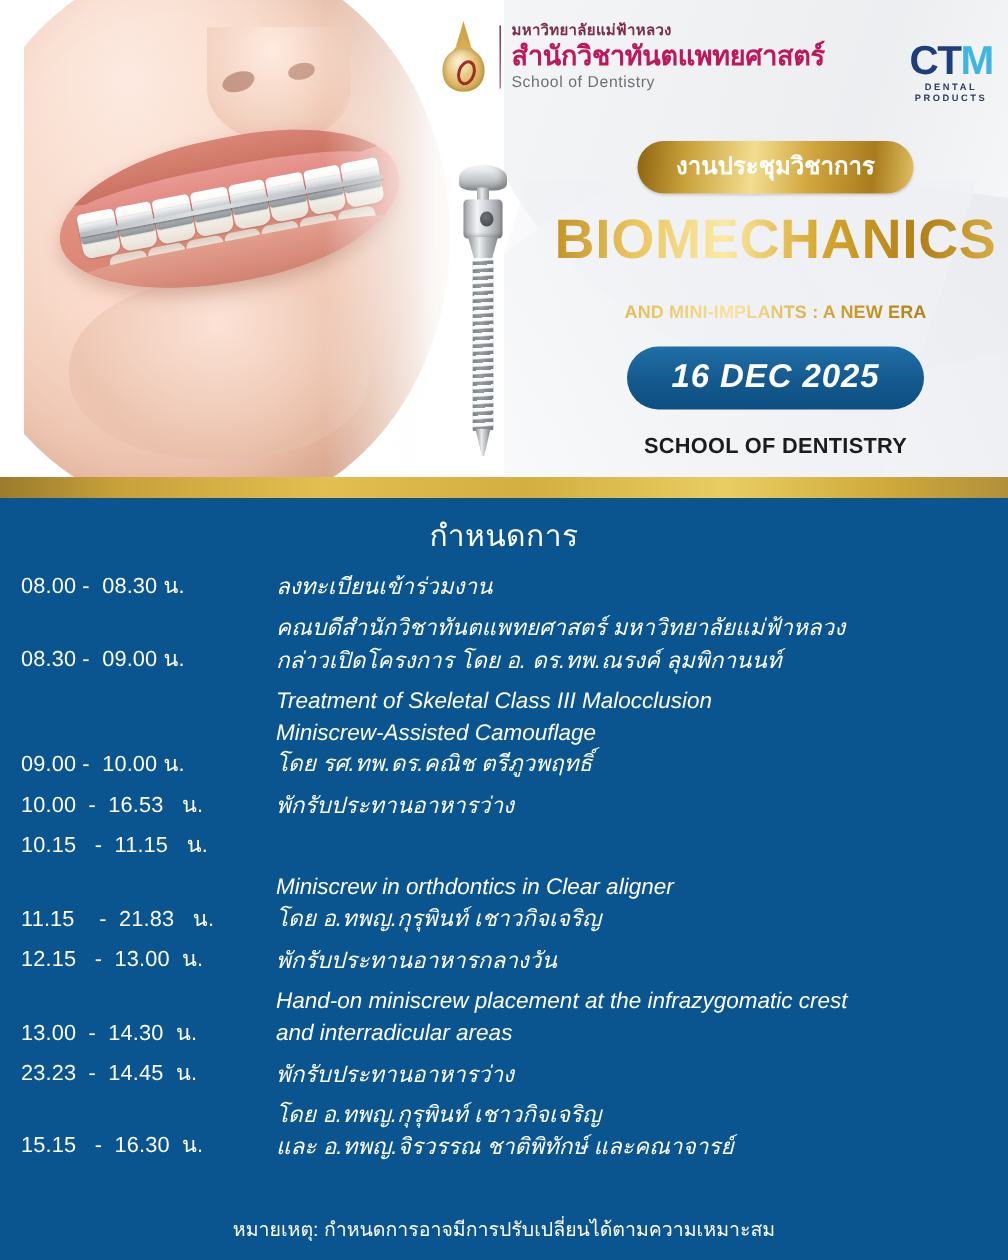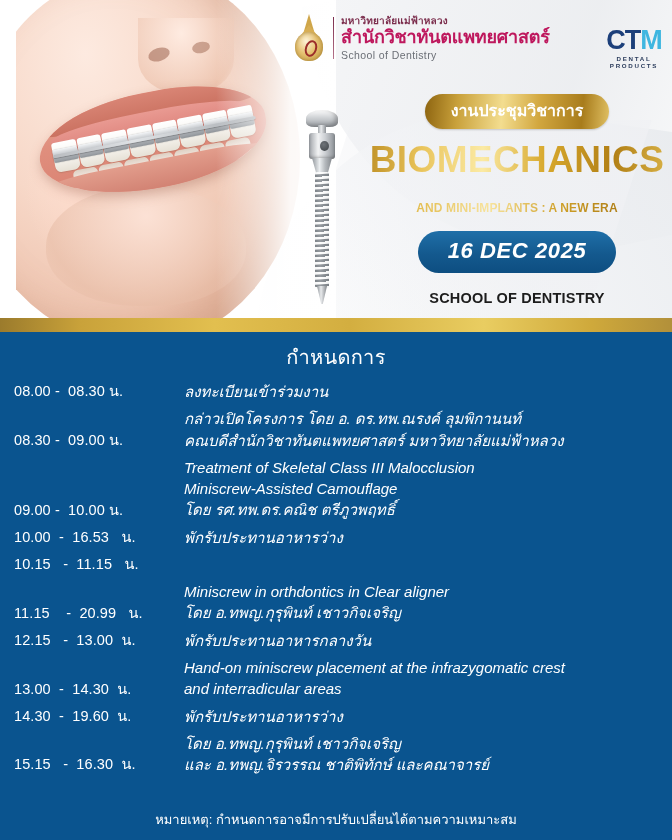--- a/index.html
+++ b/index.html
@@ -370,63 +370,63 @@
     <div class="rows" id="rows">
         <div class="row">
           <div class="time">08.00 -  08.30 น.</div>
           <div class="desc">
             <span class="ln">ลงทะเบียนเข้าร่วมงาน</span>
           </div>
         </div>
         <div class="row">
           <div class="time">08.30 -  09.00 น.</div>
           <div class="desc">
+            <span class="ln">คณบดีสำนักวิชาทันตแพทยศาสตร์ มหาวิทยาลัยแม่ฟ้าหลวง</span>
             <span class="ln">กล่าวเปิดโครงการ โดย อ. ดร.ทพ.ณรงค์ ลุมพิกานนท์</span>
-            <span class="ln">คณบดีสำนักวิชาทันตแพทยศาสตร์ มหาวิทยาลัยแม่ฟ้าหลวง</span>
           </div>
         </div>
         <div class="row">
           <div class="time">09.00 -  10.00 น.</div>
           <div class="desc">
             <span class="ln">Treatment of Skeletal Class III Malocclusion</span>
             <span class="ln">Miniscrew-Assisted Camouflage</span>
             <span class="ln">โดย รศ.ทพ.ดร.คณิช ตรีภูวพฤทธิ์</span>
           </div>
         </div>
         <div class="row">
           <div class="time">10.00  -  16.53   น.</div>
           <div class="desc">
             <span class="ln">พักรับประทานอาหารว่าง</span>
           </div>
         </div>
         <div class="row">
           <div class="time">10.15   -  11.15   น.</div>
         </div>
         <div class="row">
-          <div class="time">11.15    -  20.99   น.</div>
+          <div class="time">11.15    -  21.83   น.</div>
           <div class="desc">
             <span class="ln">Miniscrew in orthdontics in Clear aligner</span>
             <span class="ln">โดย อ.ทพญ.กุรุพินท์ เชาวกิจเจริญ</span>
           </div>
         </div>
         <div class="row">
           <div class="time">12.15   -  13.00  น.</div>
           <div class="desc">
             <span class="ln">พักรับประทานอาหารกลางวัน</span>
           </div>
         </div>
         <div class="row">
           <div class="time">13.00  -  14.30  น.</div>
           <div class="desc">
             <span class="ln">Hand-on miniscrew placement at the infrazygomatic crest</span>
             <span class="ln">and interradicular areas</span>
           </div>
         </div>
         <div class="row">
-          <div class="time">14.30  -  19.60  น.</div>
+          <div class="time">23.23  -  14.45  น.</div>
           <div class="desc">
             <span class="ln">พักรับประทานอาหารว่าง</span>
           </div>
         </div>
         <div class="row">
           <div class="time">15.15   -  16.30  น.</div>
           <div class="desc">
             <span class="ln">โดย อ.ทพญ.กุรุพินท์ เชาวกิจเจริญ</span>
             <span class="ln">และ อ.ทพญ.จิรวรรณ ชาติพิทักษ์ และคณาจารย์</span>
           </div>

